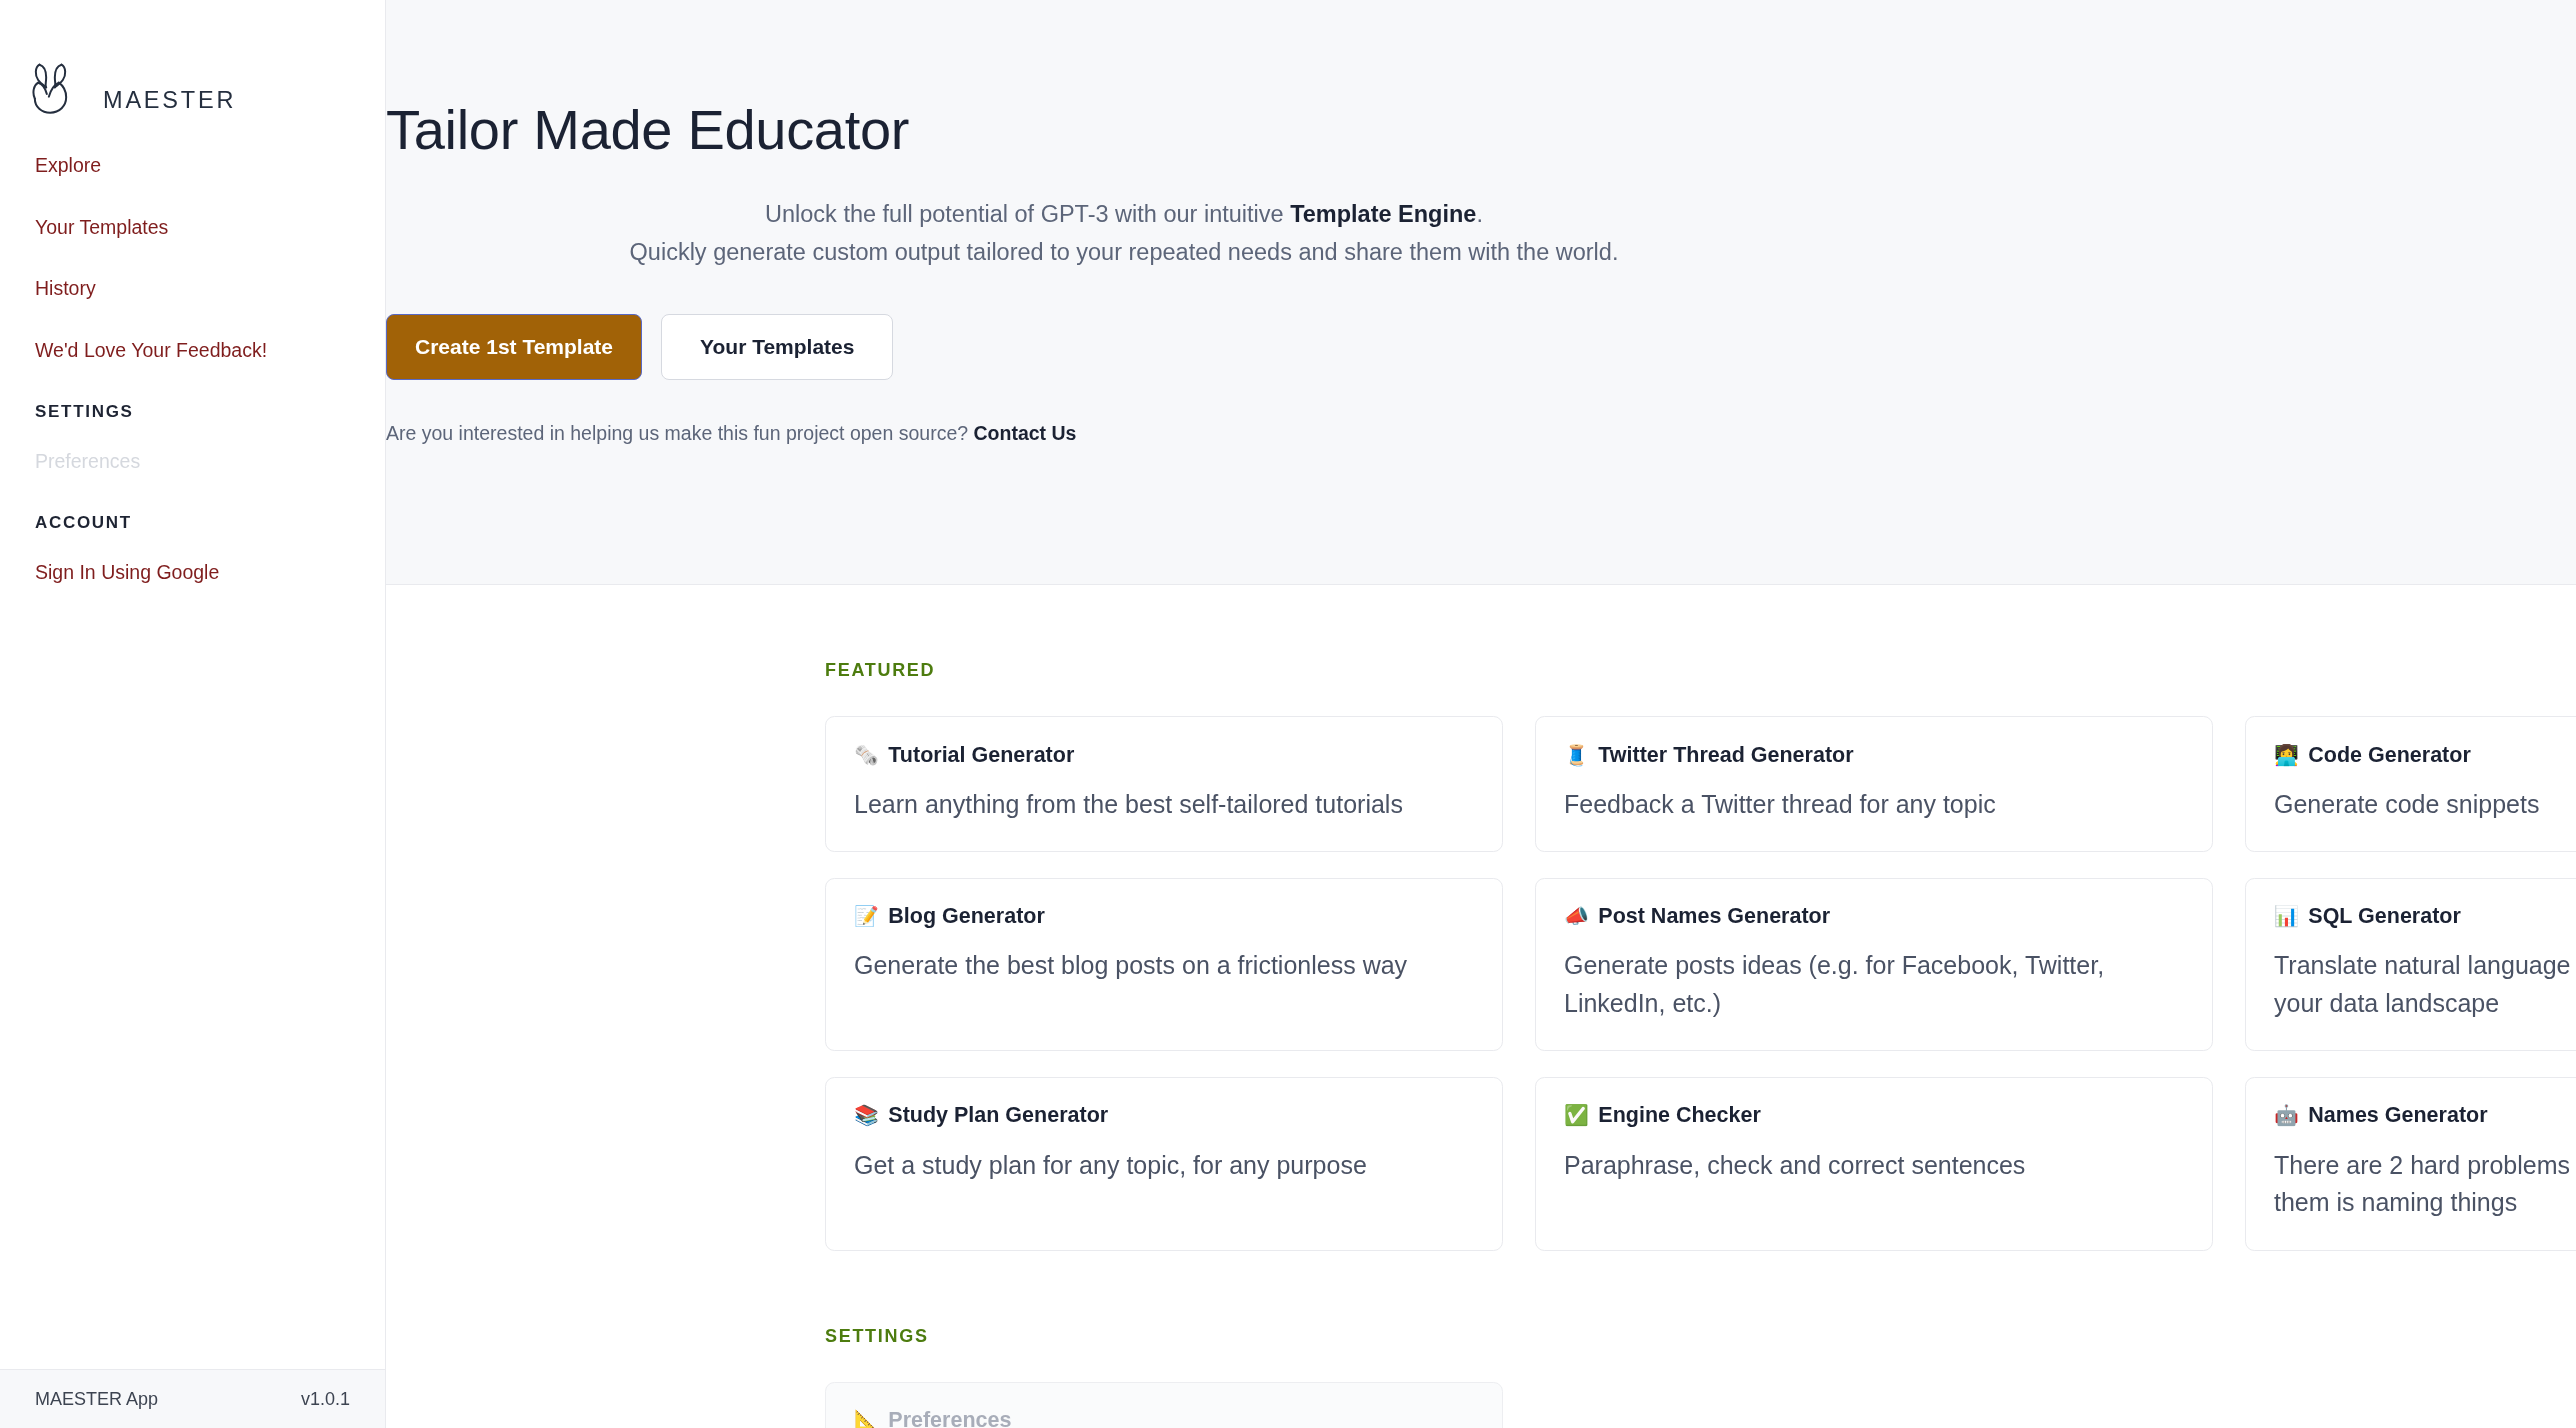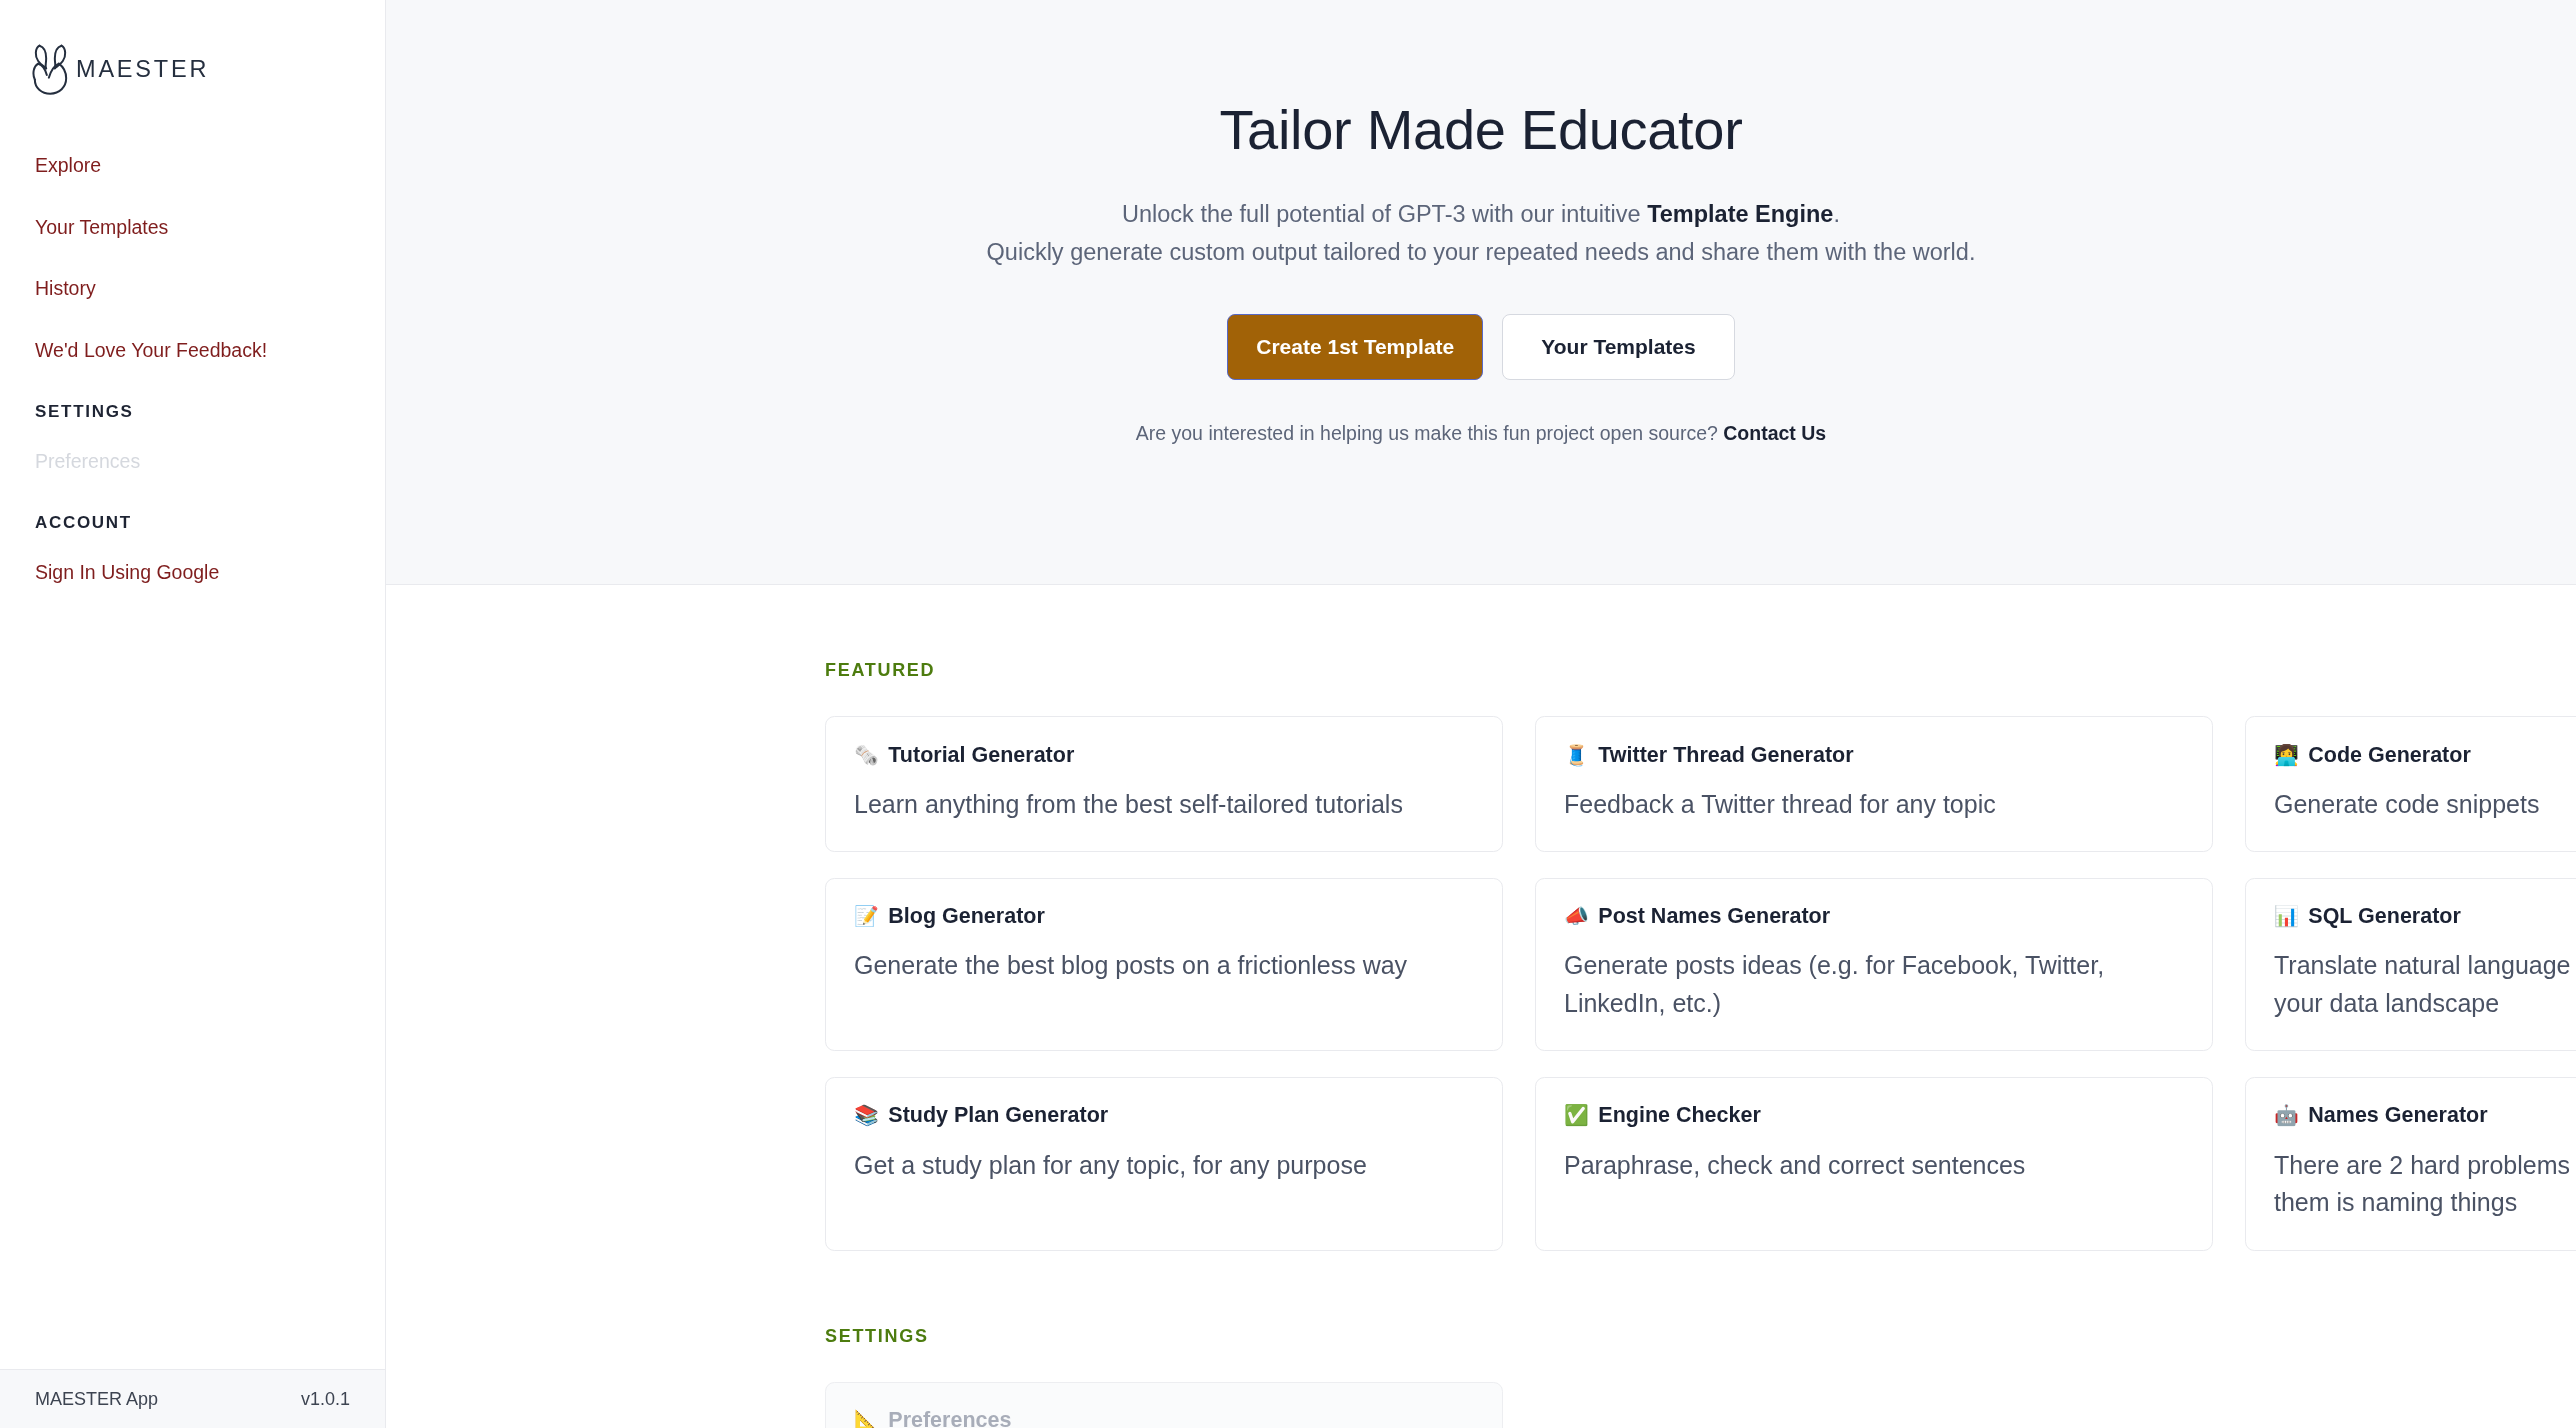--- a/index.html
+++ b/index.html
@@ -26,22 +26,22 @@
     flex: 0 0 386px;
     height: 1429px;
     background: #ffffff;
     border-right: 1.3px solid #e9eaee;
     position: relative;
     display: flex;
     flex-direction: column;
   }
   .brand {
     display: flex;
-    align-items: center;
-    gap: 5px;
+    align-items: flex-end;
+    gap: 32px;
     padding: 24px 0 0 32px;
     height: 114px;
   }
   .brand-logo {
     width: 39px;
     height: 52px;
     flex: 0 0 39px;
     display: block;
   }
   .brand-name {
@@ -100,21 +100,20 @@
     display: flex;
     flex-direction: column;
   }
   .hero {
     background: #f7f8fa;
     border-bottom: 1.3px solid #e9eaee;
     height: 585px;
     flex: 0 0 585px;
     display: flex;
     flex-direction: column;
-    align-items: center;
     padding-top: 99px;
   }
   .hero-title {
     font-size: 56px;
     font-weight: 400;
     color: #1b2233;
     letter-spacing: -0.3px;
     line-height: 1.1;
   }
   .hero-sub {

